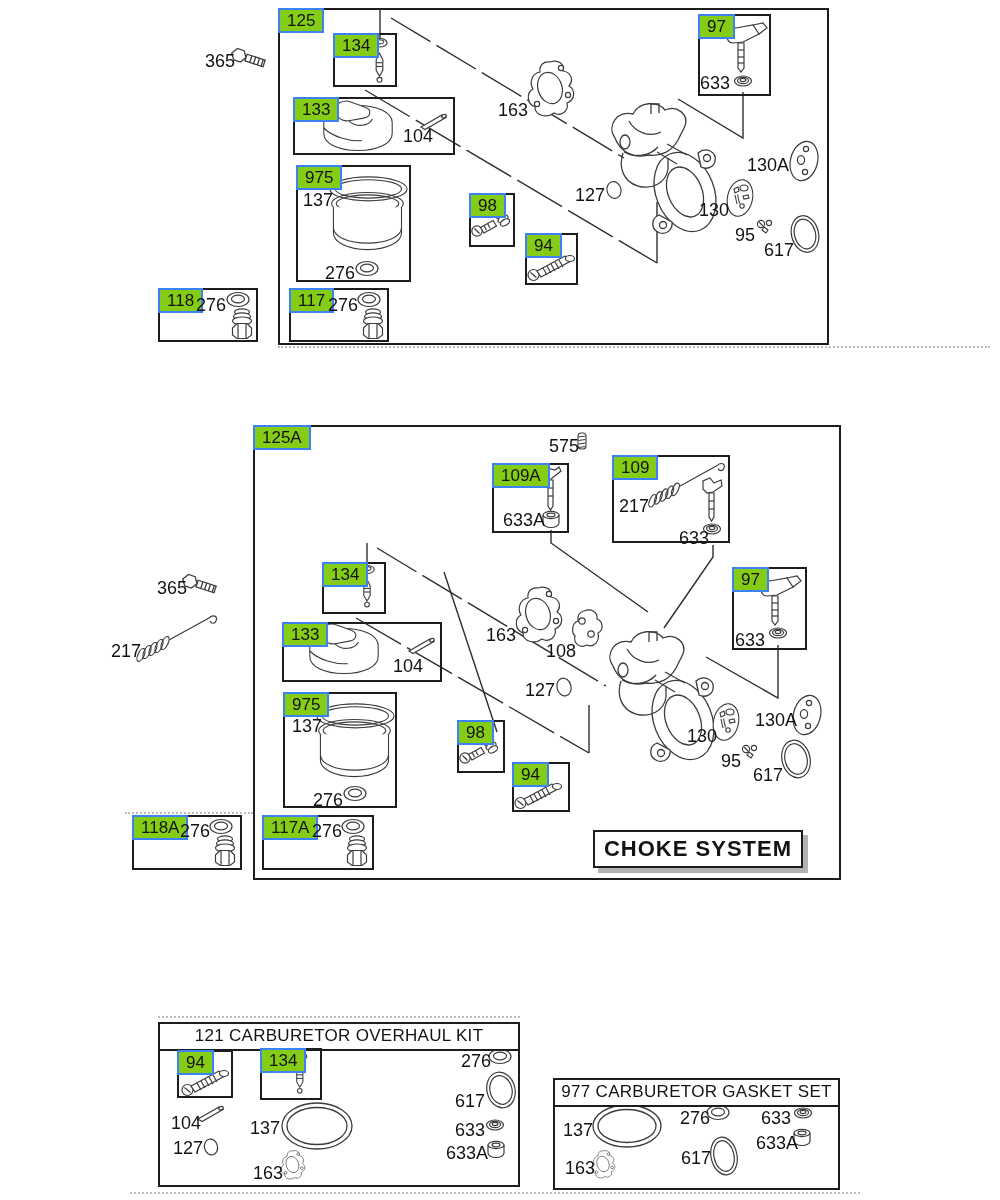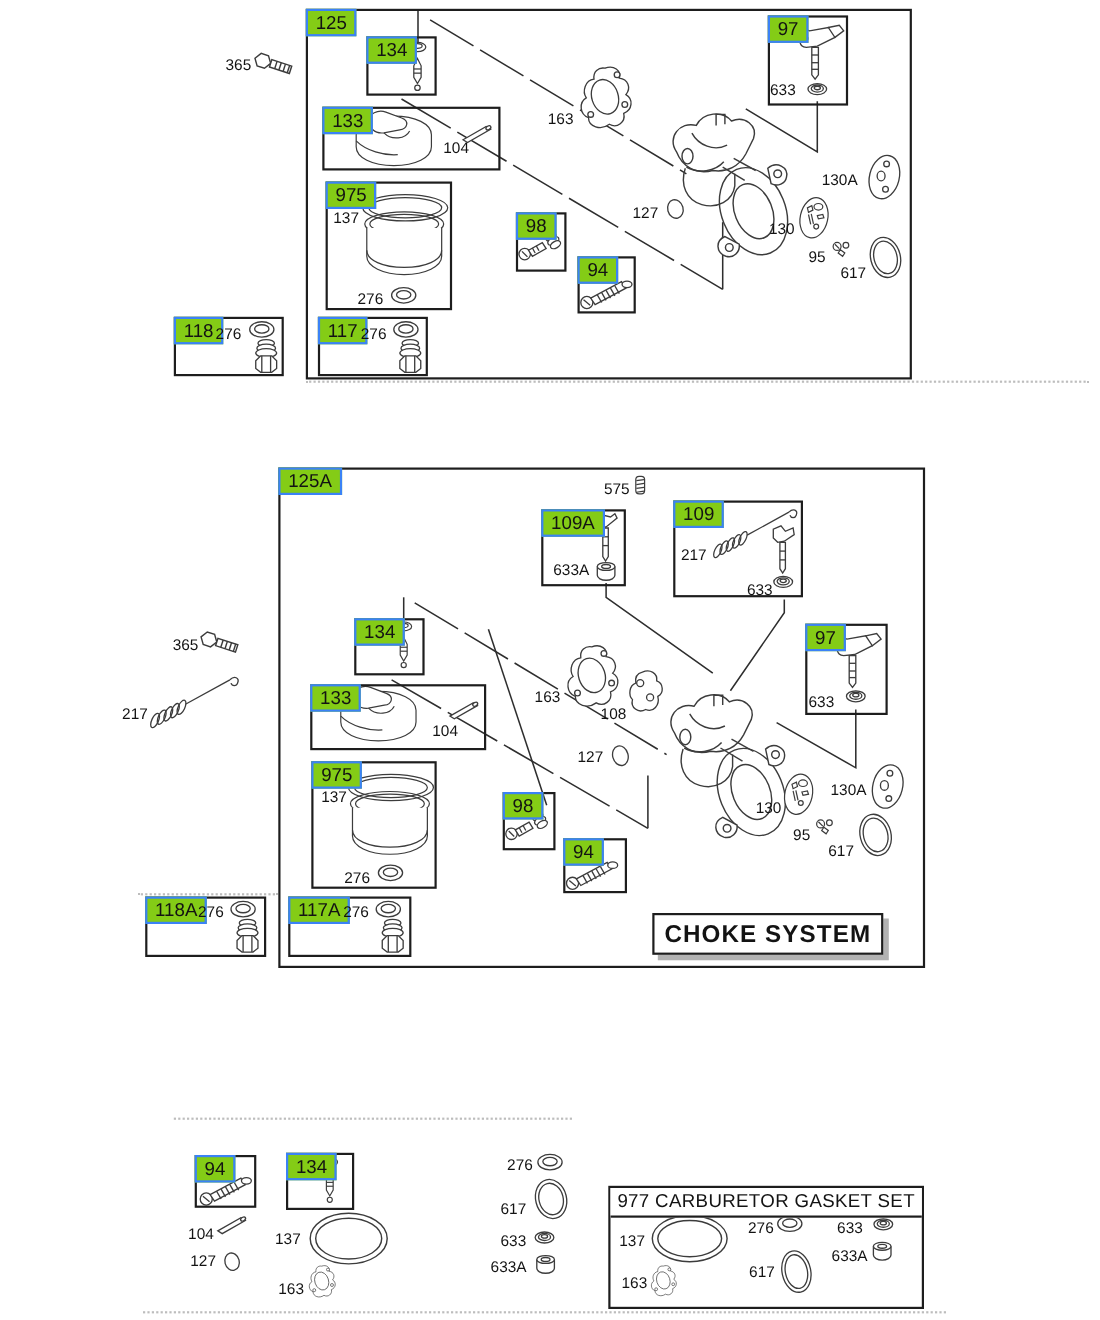--- a/index.html
+++ b/index.html
@@ -3,21 +3,21 @@
 <meta charset="utf-8">
 <style>
   *{margin:0;padding:0;box-sizing:border-box}
   html,body{background:#fff}
   body{font-family:"Liberation Sans",sans-serif;color:#131313}
   .canvas{position:relative;width:1000px;height:1200px;background:#fff;overflow:hidden}
   #art{position:absolute;left:0;top:0;z-index:1}
   .pbox{position:absolute;border:2px solid #1d1d1d;background:transparent;z-index:2}
   .tab{position:absolute;top:-2px;left:-2px;border:2px solid #3b82f6;background:#84cc16;
        font-size:17px;line-height:19px;padding:1px 7px;white-space:nowrap}
-  .lbl{position:absolute;font-size:14px;white-space:nowrap;z-index:3}
+  .lbl{position:absolute;font-size:18px;white-space:nowrap;z-index:3}
   .sys{position:absolute;border:2px solid #1d1d1d;background:#fff;box-shadow:5px 5px 0 #b2b2b2;
        display:flex;align-items:center;justify-content:center;font-weight:bold;font-size:22px;
        letter-spacing:1px;z-index:4}
   .kit{position:absolute;border:2px solid #1d1d1d;background:transparent;z-index:2}
   .kit-title{border-bottom:2px solid #1d1d1d;background:#fff;text-align:center;
              font-size:17px;letter-spacing:.3px;padding:2px 0 3px 0}
   .dots{position:absolute;border-top:2px dotted #bdbdbd;z-index:0}
 </style>
 </head>
 <body>
@@ -412,20 +412,23 @@
   <span class="lbl" style="left:180px;top:821px">276</span>
   <div class="pbox" style="left:262px;top:815px;width:112px;height:55px">
     <span class="tab">117A</span>
   </div>
   <span class="lbl" style="left:312px;top:821px">276</span>
 
   <div class="sys" style="left:593px;top:830px;width:210px;height:38px">
     <span>CHOKE SYSTEM</span>
   </div>
 
+  <div class="kit" style="left:158px;top:1022px;width:362px;height:165px">
+    <div class="kit-title">121 CARBURETOR OVERHAUL KIT</div>
+  </div>
   <div class="pbox" style="left:177px;top:1050px;width:56px;height:48px">
     <span class="tab">94</span>
   </div>
   <div class="pbox" style="left:260px;top:1048px;width:62px;height:52px">
     <span class="tab">134</span>
   </div>
   <span class="lbl" style="left:171px;top:1113px">104</span>
   <span class="lbl" style="left:173px;top:1138px">127</span>
   <span class="lbl" style="left:250px;top:1118px">137</span>
   <span class="lbl" style="left:253px;top:1163px">163</span>

